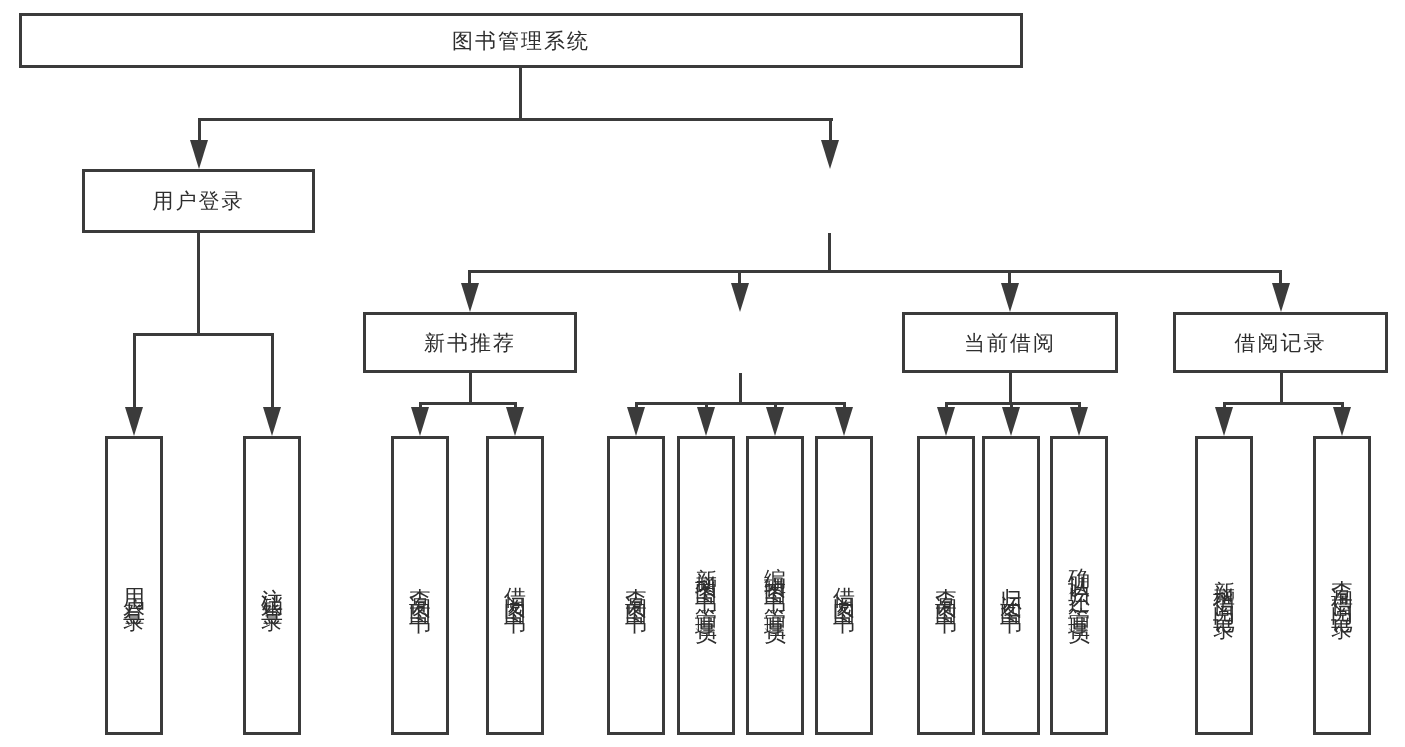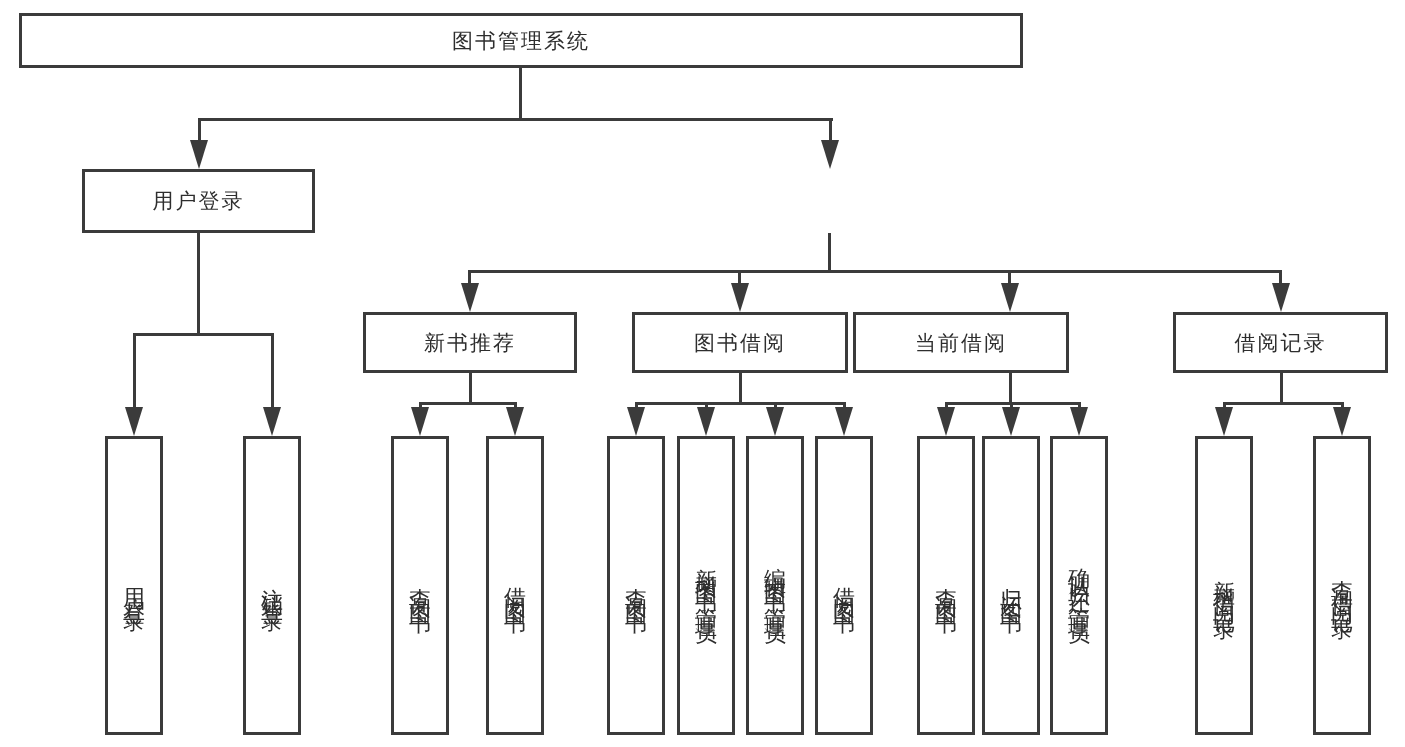--- a/index.html
+++ b/index.html
@@ -102,24 +102,21 @@
   <div class="vline" style="left:738px; top:270px; width:3px; height:14px;"></div>
   <div class="arrow" style="left:731px; top:283px;"></div>
   <div class="vline" style="left:1008px; top:270px; width:3px; height:14px;"></div>
   <div class="arrow" style="left:1001px; top:283px;"></div>
   <div class="vline" style="left:1279px; top:270px; width:3px; height:14px;"></div>
   <div class="arrow" style="left:1272px; top:283px;"></div>
 
   <div class="node" style="left:363px; top:312px; width:214px; height:61px;">
     <span>新书推荐</span>
   </div>
-  <div class="node" style="left:632px; top:312px; width:216px; height:61px;">
-    <span>图书借阅</span>
-  </div>
-  <div class="node" style="left:853px; top:312px; width:216px; height:61px;">
+  <div class="node" style="left:902px; top:312px; width:216px; height:61px;">
     <span>当前借阅</span>
   </div>
   <div class="node" style="left:1173px; top:312px; width:215px; height:61px;">
     <span>借阅记录</span>
   </div>
 
   <div class="vline" style="left:469px; top:373px; width:3px; height:31px;"></div>
   <div class="hline" style="left:419px; top:402px; width:98px; height:3px;"></div>
   <div class="vline" style="left:419px; top:402px; width:3px; height:8px;"></div>
   <div class="arrow" style="left:411px; top:407px;"></div>

